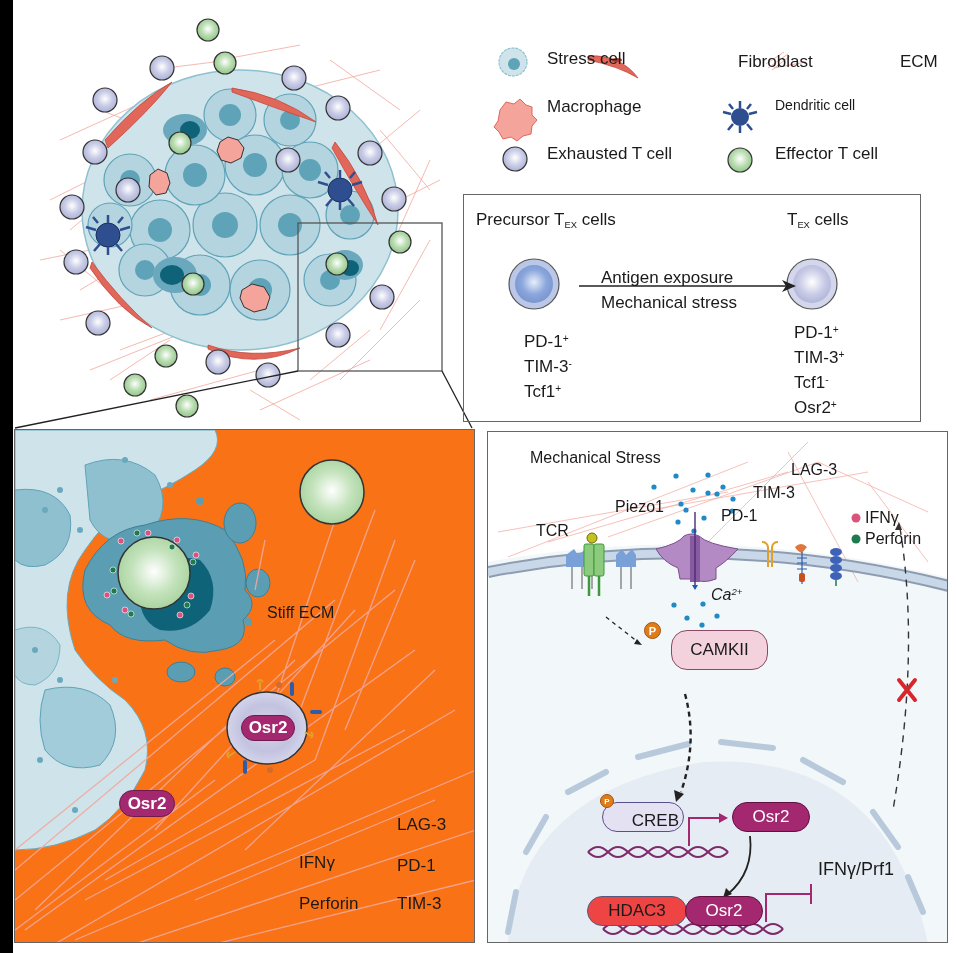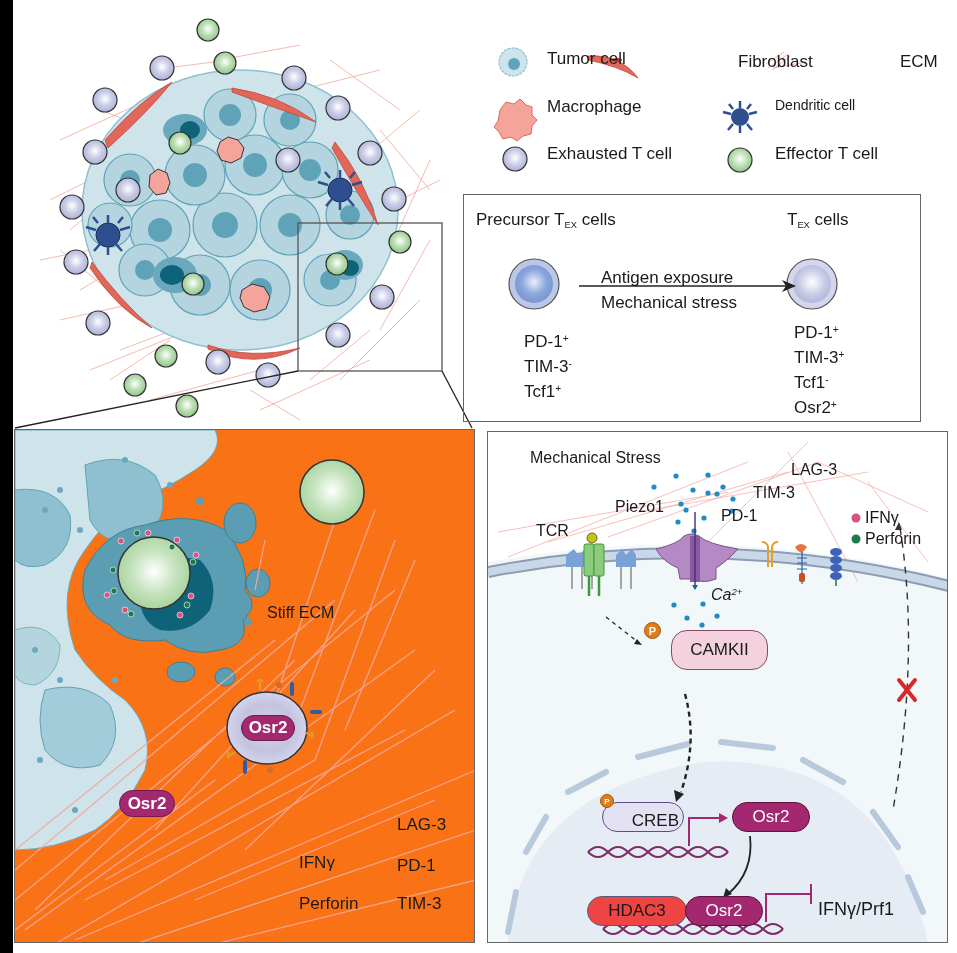--- a/index.html
+++ b/index.html
@@ -168,21 +168,21 @@
         <circle cx="250" cy="77" r="9" fill="#2e4e8f"></circle>
         <path d="M250 68 l0 -7 M241 74 l-8 -2 M259 74 l8 -2 M243 84 l-5 6 M257 84 l5 6 M250 86 l0 7 M243 69 l-4 -5 M257 69 l4 -5" stroke="#2e4e8f" stroke-width="2.5"></path>
       </g>
     <g>
         <circle cx="25" cy="119" r="12" fill="url(#lEx)" stroke="#333" stroke-width="1.2"></circle>
       </g>
     <g>
         <circle cx="250" cy="120" r="12" fill="url(#lEf)" stroke="#333" stroke-width="1.2"></circle>
       </g>
   </svg>
-  <span class="lbl" style="left:57px;top:10px;font-size:17px;">Tumor cell</span>
+  <span class="lbl" style="left:57px;top:10px;font-size:17px;">Stress cell</span>
   <span class="lbl" style="left:248px;top:13px;font-size:17px;">Fibroblast</span>
   <span class="lbl" style="left:410px;top:13px;font-size:17px;">ECM</span>
   <span class="lbl" style="left:57px;top:58px;font-size:17px;">Macrophage</span>
   <span class="lbl" style="left:285px;top:58px;font-size:14px;">Dendritic cell</span>
   <span class="lbl" style="left:57px;top:105px;font-size:17px;">Exhausted T cell</span>
   <span class="lbl" style="left:285px;top:105px;font-size:17px;">Effector T cell</span>
 </div>
 
 <div class="box" style="left:463px;top:194px;width:458px;height:228px;">
   <span class="lbl" style="left:12px;top:16px;font-size:17px;"><span>Precursor T</span><span class="sub">EX</span><span> cells</span></span>
@@ -499,14 +499,14 @@
     <span style="font-size:17px;color:#fff;">Osr2</span>
   </div>
 
   <div class="pill" style="left:99px;top:464px;width:100px;height:30px;background:#ef4444;border:1.5px solid #555a78;border-radius:15px;">
     <span style="font-size:17px;">HDAC3</span>
   </div>
   <div class="pill" style="left:197px;top:464px;width:78px;height:30px;background:#a3286f;border:1.5px solid #5e1240;border-radius:15px;">
     <span style="font-size:17px;color:#fff;">Osr2</span>
   </div>
 
-  <span class="lbl" style="left:330px;top:468px;font-size:18px;">IFNγ/Prf1</span>
+  <span class="lbl" style="left:330px;top:428px;font-size:18px;">IFNγ/Prf1</span>
 </div>
 
 </body></html>

